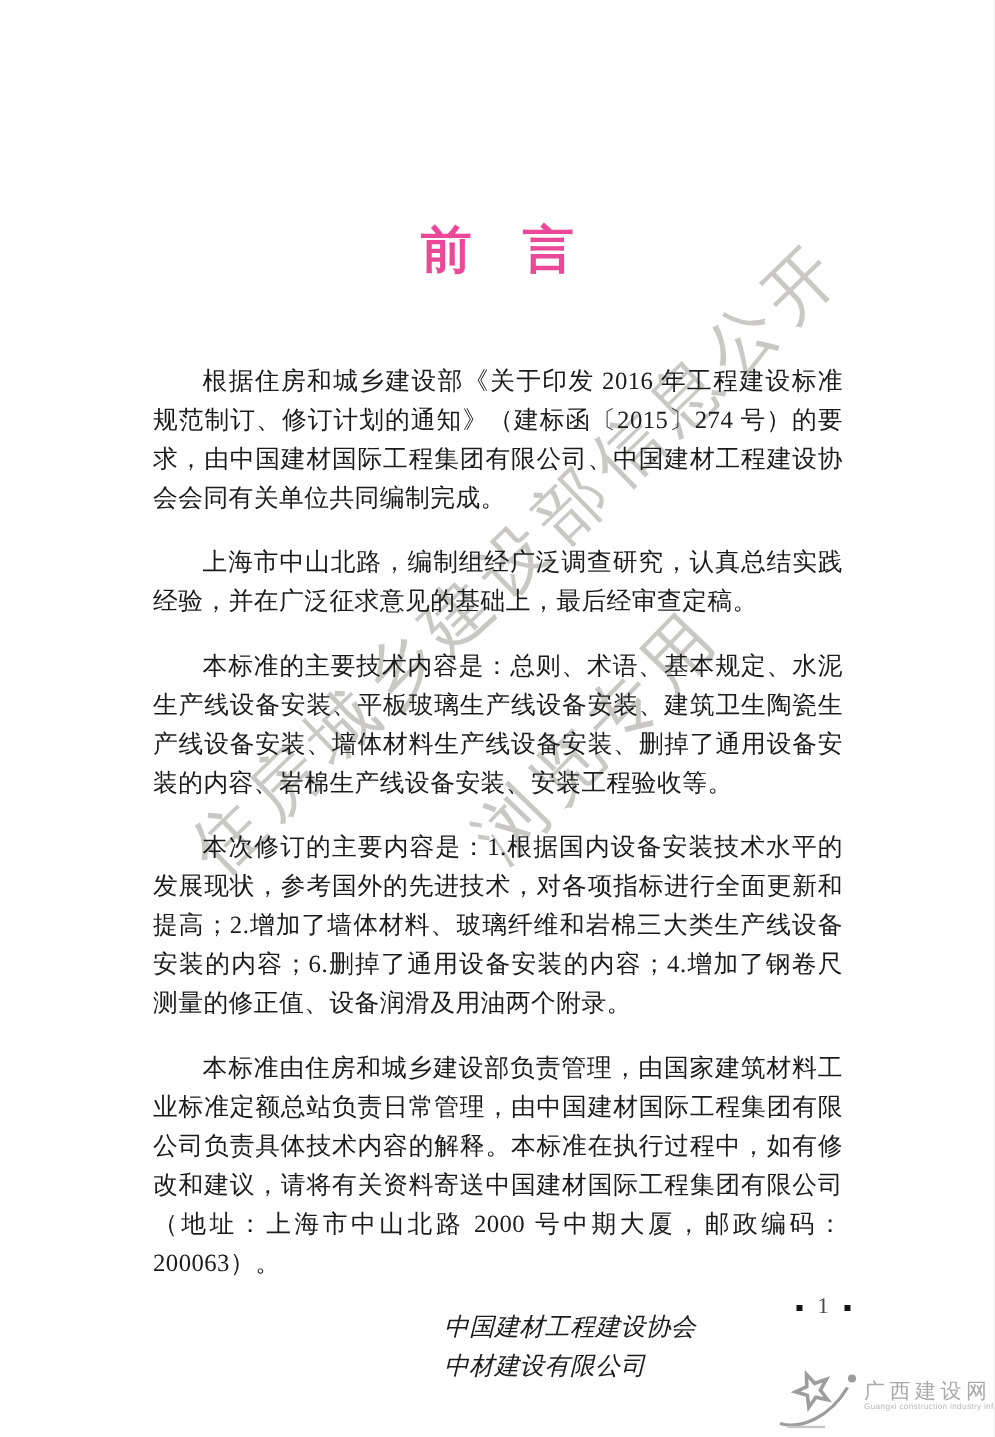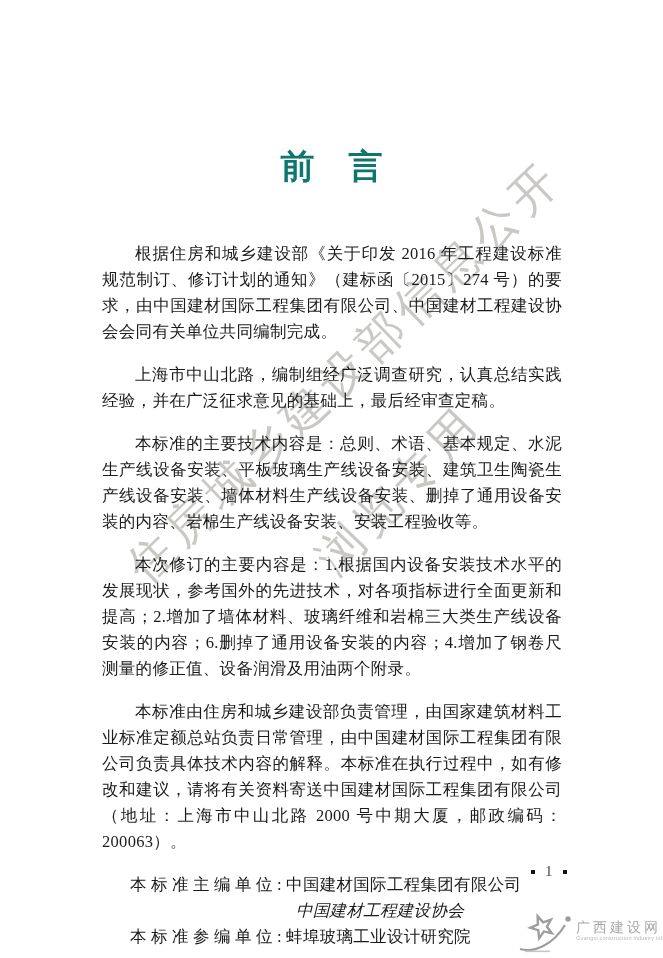--- a/index.html
+++ b/index.html
@@ -13,21 +13,21 @@
     position:absolute;z-index:1;white-space:nowrap;
     font-size:46px;letter-spacing:7px;font-weight:400;
     color:#c8c6c2;opacity:.95;pointer-events:none;
   }
   .wm1{left:345px;top:372px;transform:translate(-50%,-50%) rotate(-44deg);}
   .wm2{left:399px;top:490px;transform:translate(-50%,-50%) rotate(-46deg);}
   
   .doc-title{
     position:absolute;top:144px;left:0;width:100%;z-index:2;
     text-align:center;font-size:34px;font-weight:bold;
-    font-family:"Liberation Sans","DejaVu Sans",sans-serif;color:#0f766e;
+    font-family:"Liberation Sans","DejaVu Sans",sans-serif;color:#ec4899;
   }
   
   .content{
     position:absolute;left:85px;top:224px;width:494px;z-index:2;
     font-size:16.5px;line-height:26px;letter-spacing:.3px;
     text-align:justify;
   }
   .content p{margin:17px;text-indent:2em;}
   .content p.p2{margin-top:4px;}
   .editor-row{padding-left:45px;text-indent:0;text-align:left;}
@@ -65,28 +65,25 @@
 
   <div class="doc-title">前　言</div>
 
   <div class="content">
     <p>根据住房和城乡建设部《关于印发 2016 年工程建设标准规范制订、修订计划的通知》（建标函〔2015〕274 号）的要求，由中国建材国际工程集团有限公司、中国建材工程建设协会会同有关单位共同编制完成。</p>
     <p class="p2">上海市中山北路，编制组经广泛调查研究，认真总结实践经验，并在广泛征求意见的基础上，最后经审查定稿。</p>
     <p>本标准的主要技术内容是：总则、术语、基本规定、水泥生产线设备安装、平板玻璃生产线设备安装、建筑卫生陶瓷生产线设备安装、墙体材料生产线设备安装、删掉了通用设备安装的内容、岩棉生产线设备安装、安装工程验收等。</p>
     <p>本次修订的主要内容是：1.根据国内设备安装技术水平的发展现状，参考国外的先进技术，对各项指标进行全面更新和提高；2.增加了墙体材料、玻璃纤维和岩棉三大类生产线设备安装的内容；6.删掉了通用设备安装的内容；4.增加了钢卷尺测量的修正值、设备润滑及用油两个附录。</p>
     <p>本标准由住房和城乡建设部负责管理，由国家建筑材料工业标准定额总站负责日常管理，由中国建材国际工程集团有限公司负责具体技术内容的解释。本标准在执行过程中，如有修改和建议，请将有关资料寄送中国建材国际工程集团有限公司（地址：上海市中山北路 2000 号中期大厦，邮政编码：200063）。</p>
 
-    <div class="editor-row">
-      <span class="ed-label">本标准主编单位:</span><span>中国建材国际工程集团有限公司</span>
-    </div>
     <div class="editor-row cont">
       <span>中国建材工程建设协会</span>
     </div>
-    <div class="editor-row">
-      <span class="ed-label">本标准参编单位:</span><span>蚌埠玻璃工业设计研究院</span>
+    <div class="editor-row cont">
+      <span>中材建设有限公司</span>
     </div>
   </div>
 
   <div class="page-number">
     <span class="pn-dot"></span>
     <span class="pn-num">1</span>
     <span class="pn-dot"></span>
   </div>
 
   <div class="footer-logo">

